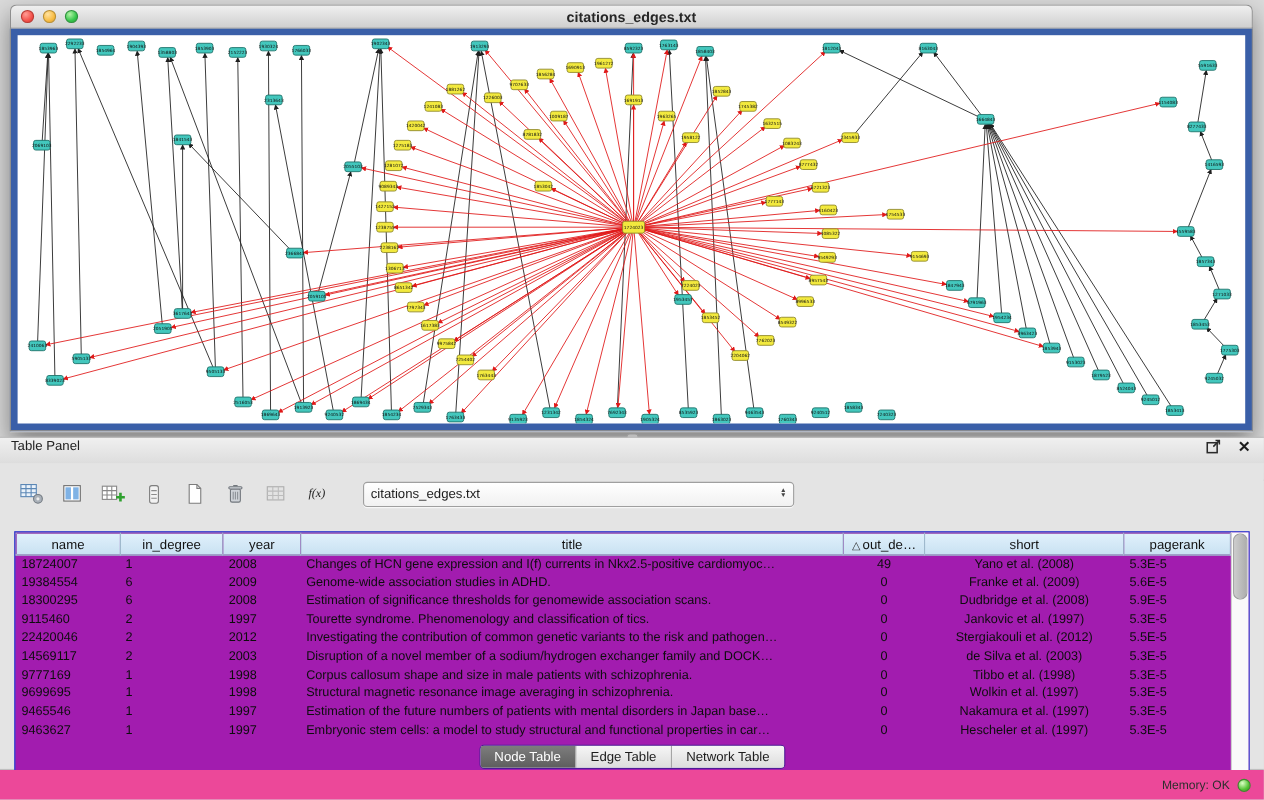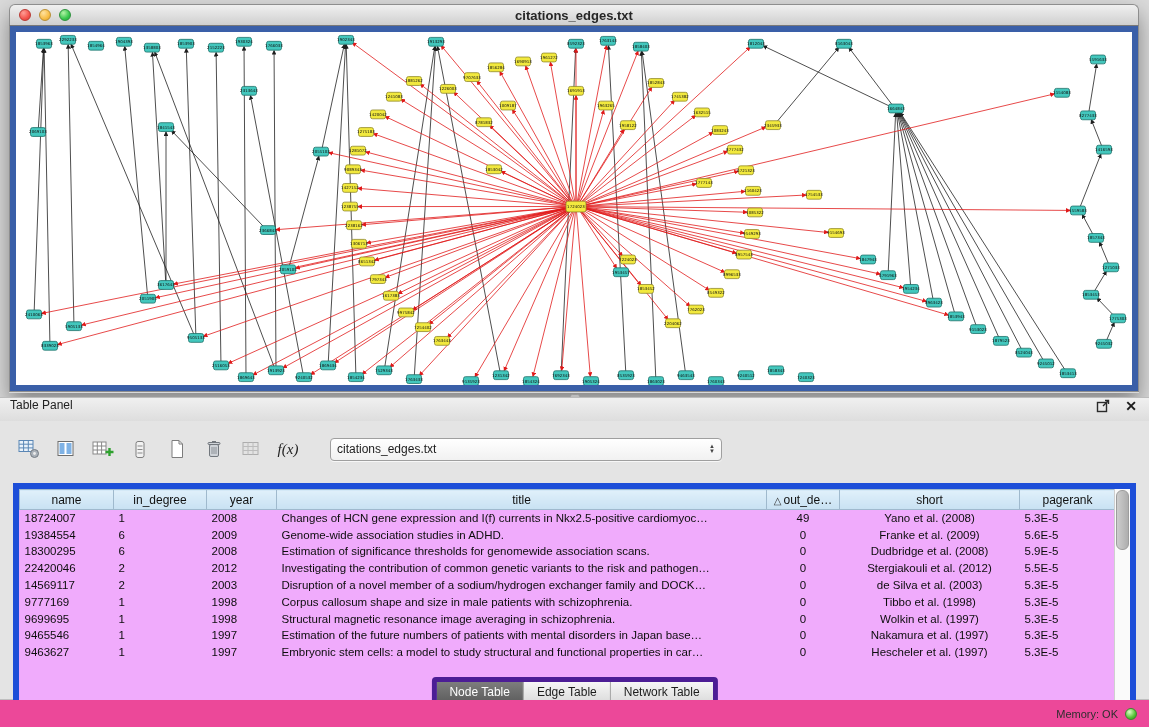--- a/index.html
+++ b/index.html
@@ -30,46 +30,46 @@
   .tp-header{position:absolute;top:397px;left:0;width:1149px;height:40px;background:linear-gradient(#f0f0f0,#d1d1d1);border-top:1px solid #bcbcbc;border-bottom:1px solid #9d9d9d;display:flex;align-items:flex-start;box-sizing:border-box;padding:0 10px}
   .tp-title{font-size:12px;color:#222}
   .tp-actions{margin-left:auto;display:flex;align-items:center;gap:12px}
   .tp-actions .icon-btn{width:16px;height:16px;display:flex;align-items:center;justify-content:center;cursor:default}
   .close-x{font-size:14px;font-weight:bold;color:#1c1c1c;line-height:14px}
 
   
   .panel-body{position:absolute;top:421px;left:0;width:1149px;height:279px;background:#e4e4e4;box-sizing:border-box;border-bottom:1px solid #bfbfbf}
   .toolbar{position:absolute;top:12px;left:16px;height:32px;display:flex;align-items:center;gap:11px}
   .tool-btn{width:26px;height:26px;display:flex;align-items:center;justify-content:center}
-  .fx{font-style:italic;font-family:"Liberation Serif",serif;font-size:15px;color:#222}
+  .fx{font-style:italic;font-family:"Liberation Serif",serif;font-size:11px;color:#222}
   .combo{margin-left:18px;width:392px;height:23px;background:linear-gradient(#ffffff,#f1f1f1);border:1px solid #9f9f9f;border-radius:4px;display:flex;align-items:center;box-sizing:border-box;padding:0 6px;box-shadow:0 1px 0 rgba(255,255,255,.7)}
   .combo-val{font-size:12px;color:#1d1d1d;flex:1}
   .combo-arrows{display:flex;flex-direction:column;line-height:5px;font-size:6px;color:#444;padding-left:6px}
 
   
-  .table-frame{position:absolute;left:13px;right:13px;top:62px;height:237px;border:6px solid #1d4ed8;background:#f0abfc;display:flex;box-sizing:border-box}
+  .table-frame{position:absolute;left:13px;right:13px;top:62px;height:237px;border:1px solid #1d4ed8;background:#a21caf;display:flex;box-sizing:border-box}
   .tbl-scroll{flex:1;overflow:hidden}
   table{width:100%;border-collapse:collapse;table-layout:fixed}
   th{background:linear-gradient(#e0f0fb,#c8e1f2);border:1px solid #9fb9cd;font-weight:normal;font-size:12px;height:20px;color:#111;text-align:center;padding:0 3px;overflow:hidden;white-space:nowrap;box-sizing:border-box}
   td{font-size:11.5px;height:16.8px;color:#0d0d0d;padding:0 5px;white-space:nowrap;overflow:hidden;box-sizing:border-box}
   th:nth-child(1){width:94px}
   th:nth-child(2){width:93px}
   th:nth-child(3){width:70px}
   th:nth-child(4){width:490px}
   th:nth-child(5){width:73px}
   th:nth-child(6){width:180px}
   th:nth-child(7){width:96px}
   td:nth-child(5){text-align:center}
   td:nth-child(6){text-align:center}
   .sort-tri{font-size:10px;color:#333;margin-right:2px}
   .vscroll{width:15px;border-left:1px solid #cfcfcf;background:#fafafa;position:relative}
   .vthumb{position:absolute;top:1px;left:1px;width:11px;height:58px;border-radius:6px;background:linear-gradient(90deg,#cdcdcd,#aeaeae);border:1px solid #9d9d9d}
 
   
-  .tabs{position:absolute;top:256px;left:50%;transform:translateX(-50%);display:flex;border:5px solid #4c1d95;border-radius:4px;overflow:hidden;background:#e8e8e8}
+  .tabs{position:absolute;top:256px;left:50%;transform:translateX(-50%);display:flex;border:1px solid #4c1d95;border-radius:4px;overflow:hidden;background:#e8e8e8}
   .tab{padding:3px 13px;font-size:12px;color:#1c1c1c;background:linear-gradient(#f6f6f6,#dcdcdc);border-left:1px solid #a5a5a5}
   .tab:first-child{border-left:none}
   .tab.active{background:linear-gradient(#7d7d7d,#5e5e5e);color:#fff}
 
   
   .status-bar{position:absolute;top:700px;left:0;width:1149px;height:27px;background:#ec4899;display:flex;align-items:center;justify-content:flex-end;box-sizing:border-box;padding-right:12px;gap:7px}
   .mem-label{font-size:11px;color:#2e2e2e}
   .mem-dot{width:12px;height:12px;border-radius:50%;background:radial-gradient(circle at 35% 30%,#dcffc6,#55c335 60%,#2f9420);border:1px solid #3c8a2e;box-sizing:border-box}
 </style>
 </head>
@@ -818,20 +818,29 @@
             <tr>
               <td>18300295</td>
               <td>6</td>
               <td>2008</td>
               <td>Estimation of significance thresholds for genomewide association scans.</td>
               <td>0</td>
               <td>Dudbridge et al. (2008)</td>
               <td>5.9E-5</td>
             </tr>
             <tr>
+              <td>9115460</td>
+              <td>2</td>
+              <td>1997</td>
+              <td>Tourette syndrome. Phenomenology and classification of tics.</td>
+              <td>0</td>
+              <td>Jankovic et al. (1997)</td>
+              <td>5.3E-5</td>
+            </tr>
+            <tr>
               <td>22420046</td>
               <td>2</td>
               <td>2012</td>
               <td>Investigating the contribution of common genetic variants to the risk and pathogen…</td>
               <td>0</td>
               <td>Stergiakouli et al. (2012)</td>
               <td>5.5E-5</td>
             </tr>
             <tr>
               <td>14569117</td>

